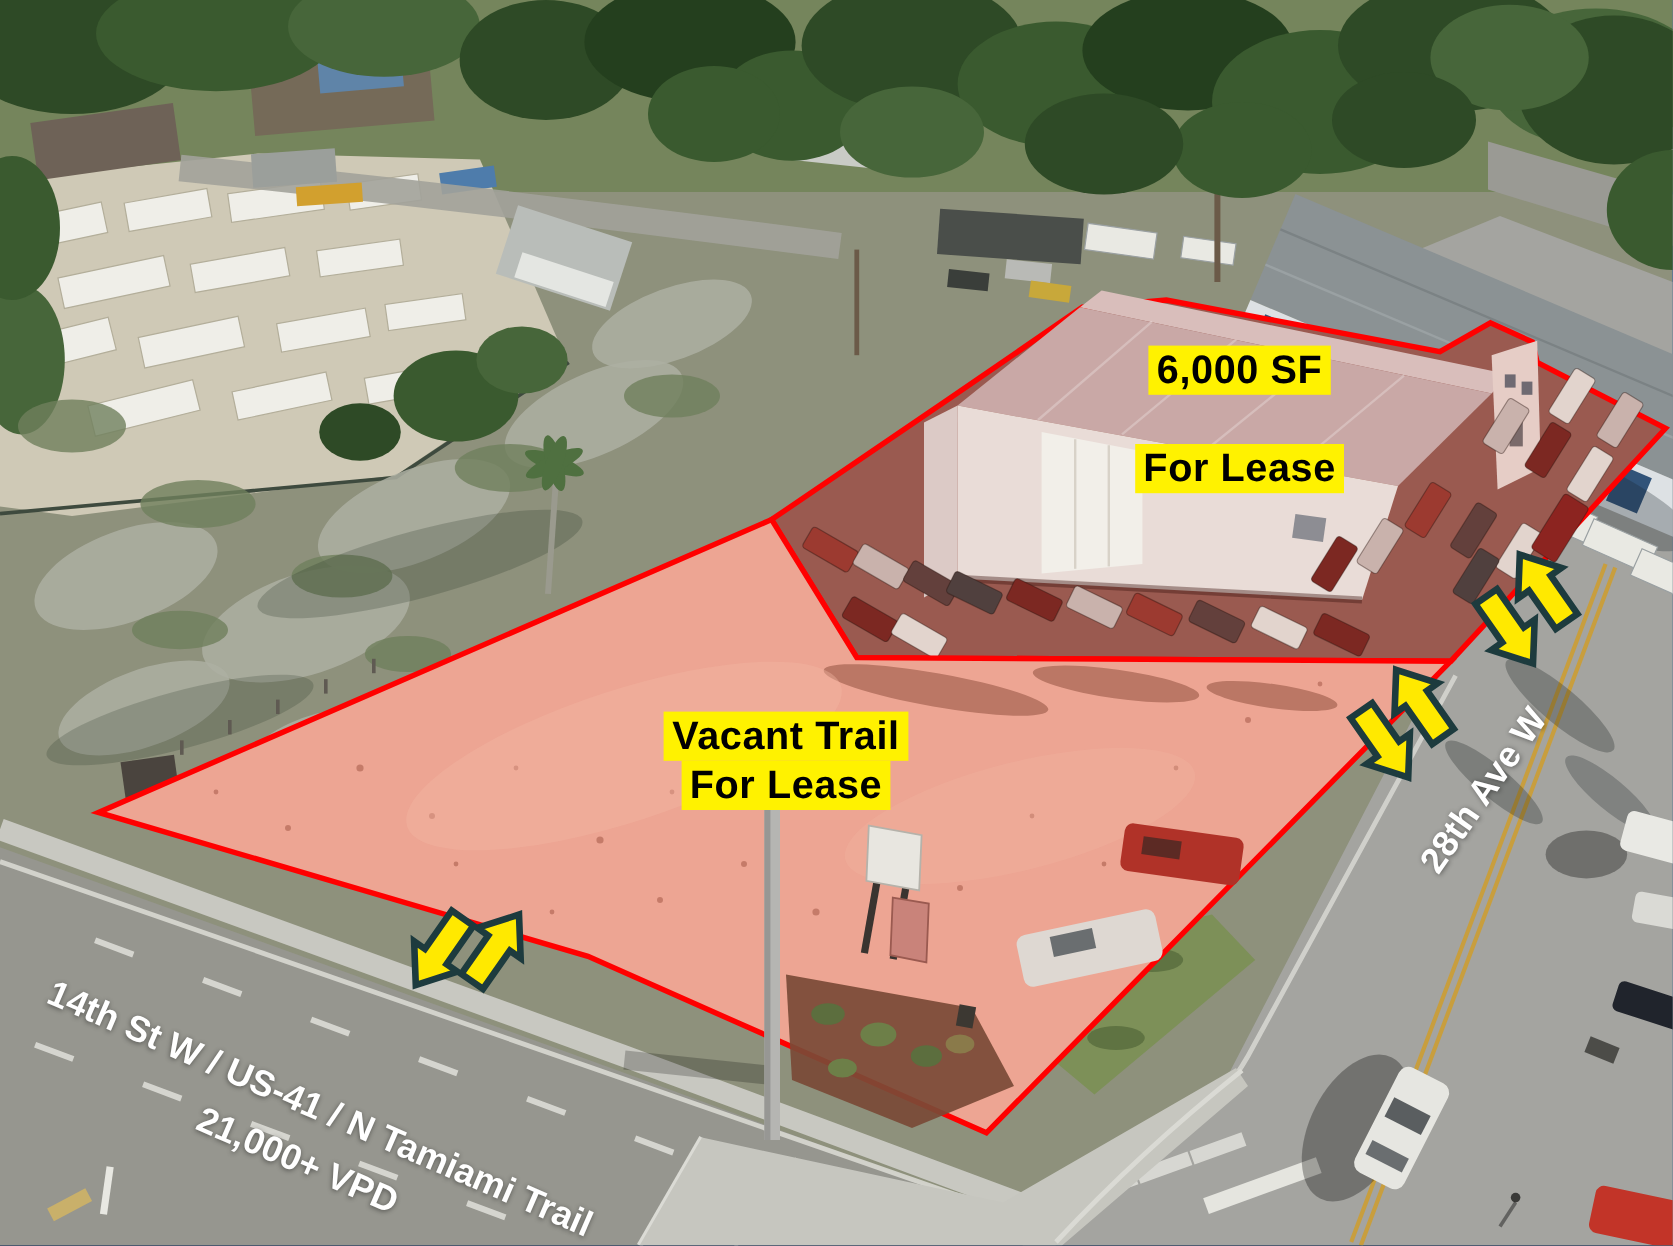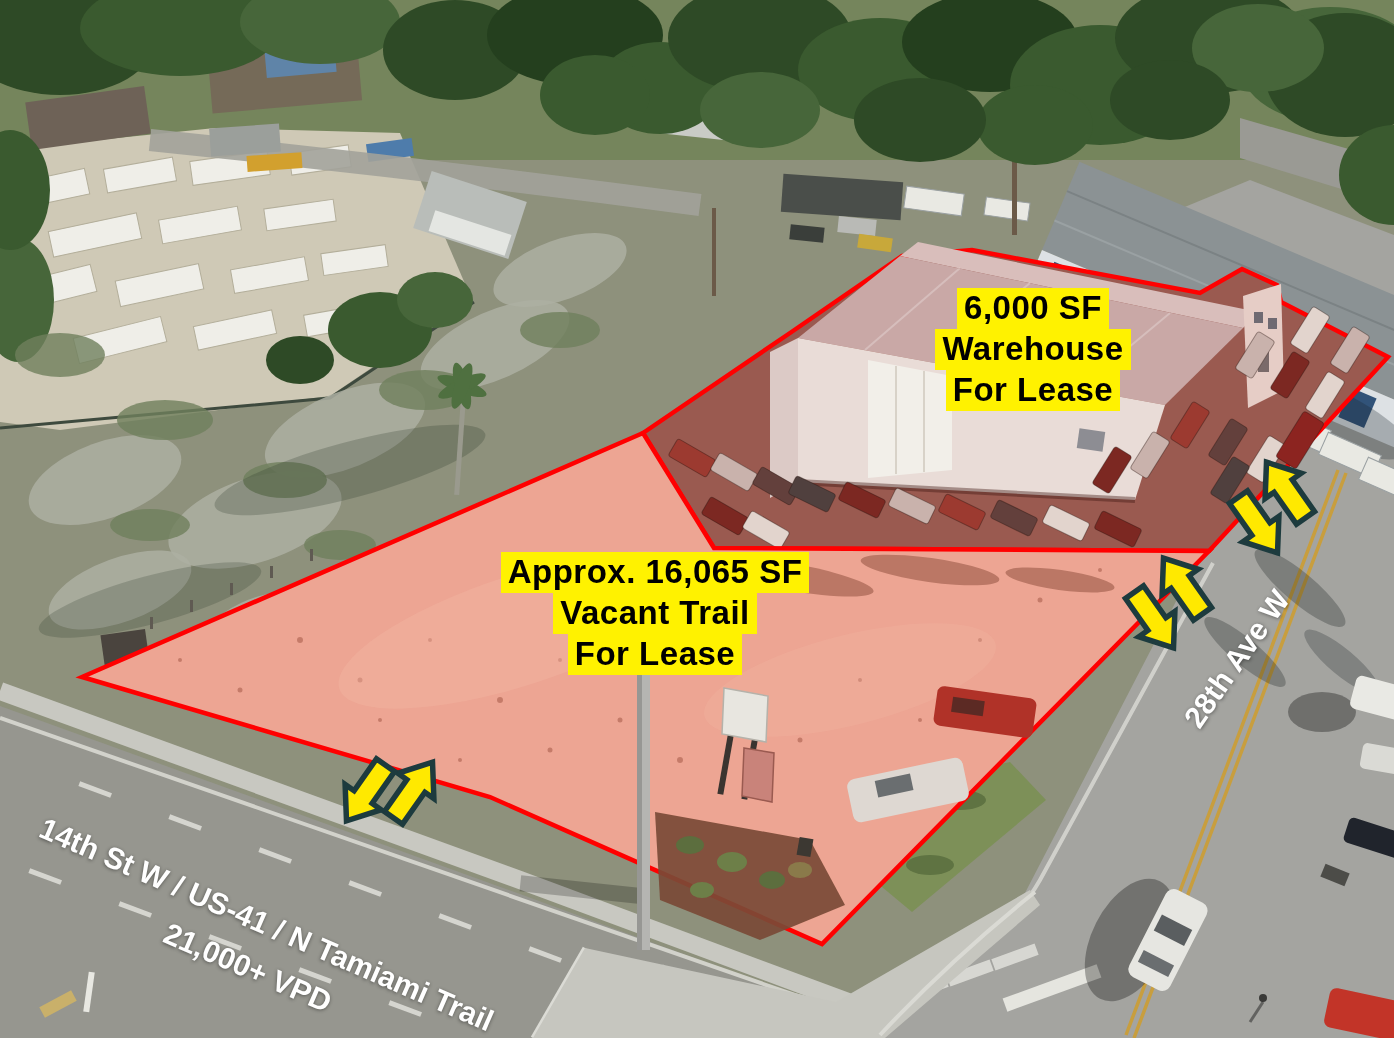--- a/index.html
+++ b/index.html
@@ -365,26 +365,26 @@
     <path class="arrow" d="M0,-34 L22,-5 L11,-5 L11,34 L-11,34 L-11,-5 L-22,-5 Z" transform="translate(366,793) rotate(215)"></path>
     <path class="arrow" d="M0,-34 L22,-5 L11,-5 L11,34 L-11,34 L-11,-5 L-22,-5 Z" transform="translate(1183,586) rotate(-35)"></path>
     <path class="arrow" d="M0,-34 L22,-5 L11,-5 L11,34 L-11,34 L-11,-5 L-22,-5 Z" transform="translate(1154,620) rotate(145)"></path>
     <path class="arrow" d="M0,-34 L22,-5 L11,-5 L11,34 L-11,34 L-11,-5 L-22,-5 Z" transform="translate(1286,490) rotate(-35)"></path>
     <path class="arrow" d="M0,-34 L22,-5 L11,-5 L11,34 L-11,34 L-11,-5 L-22,-5 Z" transform="translate(1258,525) rotate(145)"></path>
   </g>
 </svg>
 
   <div class="label-stack" id="warehouse-label">
     <span>6,000 SF</span><br>
-    <span>Warehouse</span><br>
+    <br>
     <span>For Lease</span>
   </div>
 
   <div class="label-stack" id="vacant-label">
-    <span>Approx. 16,065 SF</span><br>
+    <br>
     <span>Vacant Trail</span><br>
     <span>For Lease</span>
   </div>
 
   <div class="street-label" id="street-front">
     <div>14th St W / US-41 / N Tamiami Trail</div>
     <div>21,000+ VPD</div>
   </div>
 
   <div class="street-label" id="street-side">

